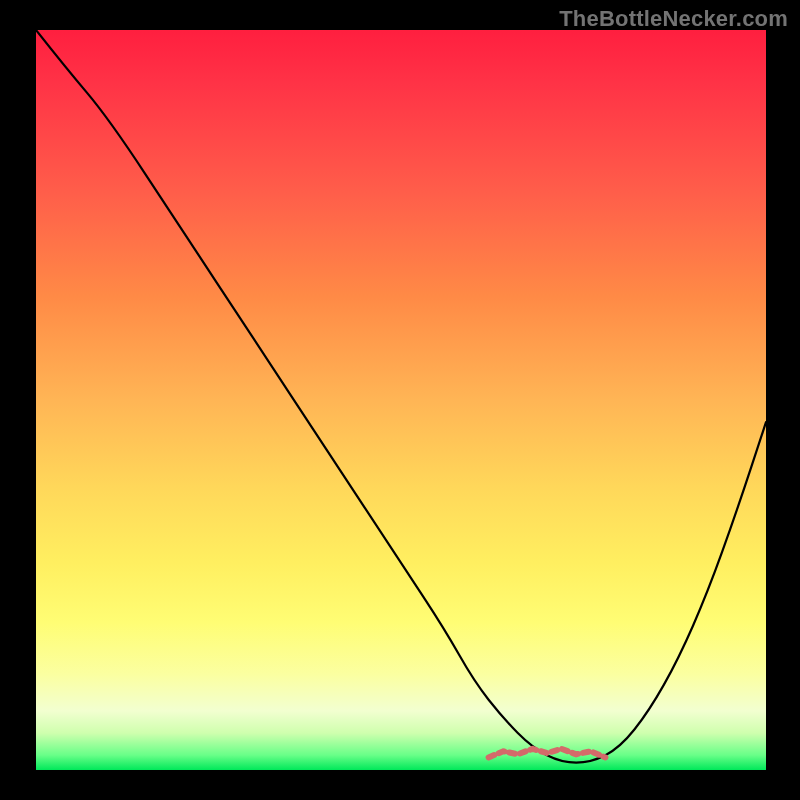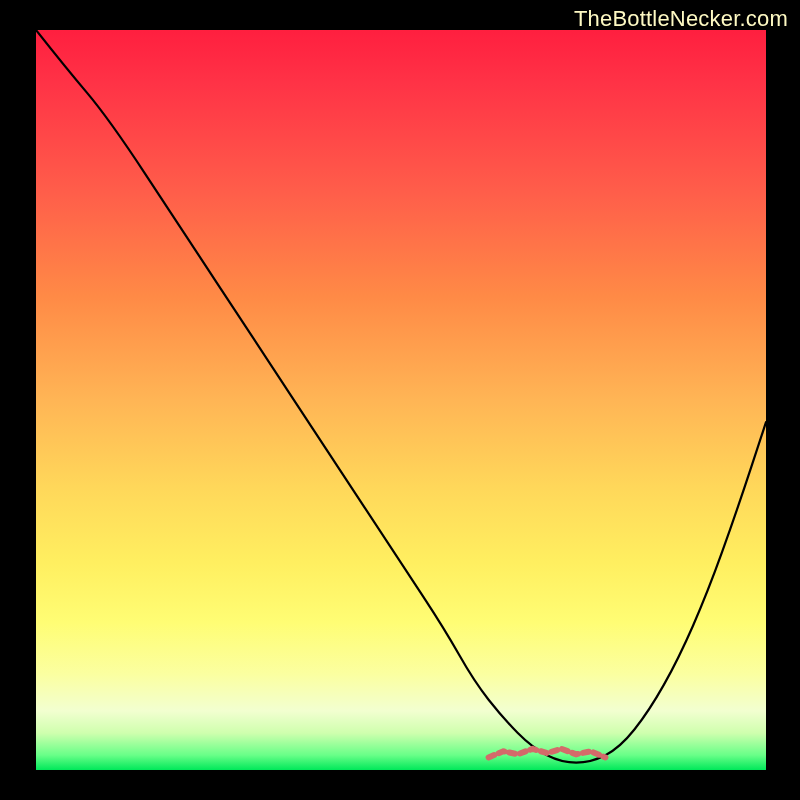--- a/index.html
+++ b/index.html
@@ -14,23 +14,23 @@
   .frame {
     position: relative;
     width: 800px;
     height: 800px;
     background: #000;
   }
   .watermark {
     position: absolute;
     top: 6px;
     right: 12px;
-    color: #fef9c3;
+    color: #737373;
     font-size: 22px;
-    font-weight: 400;
+    font-weight: 700;
     letter-spacing: 0.2px;
     z-index: 5;
   }
   .plot-area {
     position: absolute;
     left: 36px;
     top: 30px;
     width: 730px;
     height: 740px;
     overflow: hidden;

